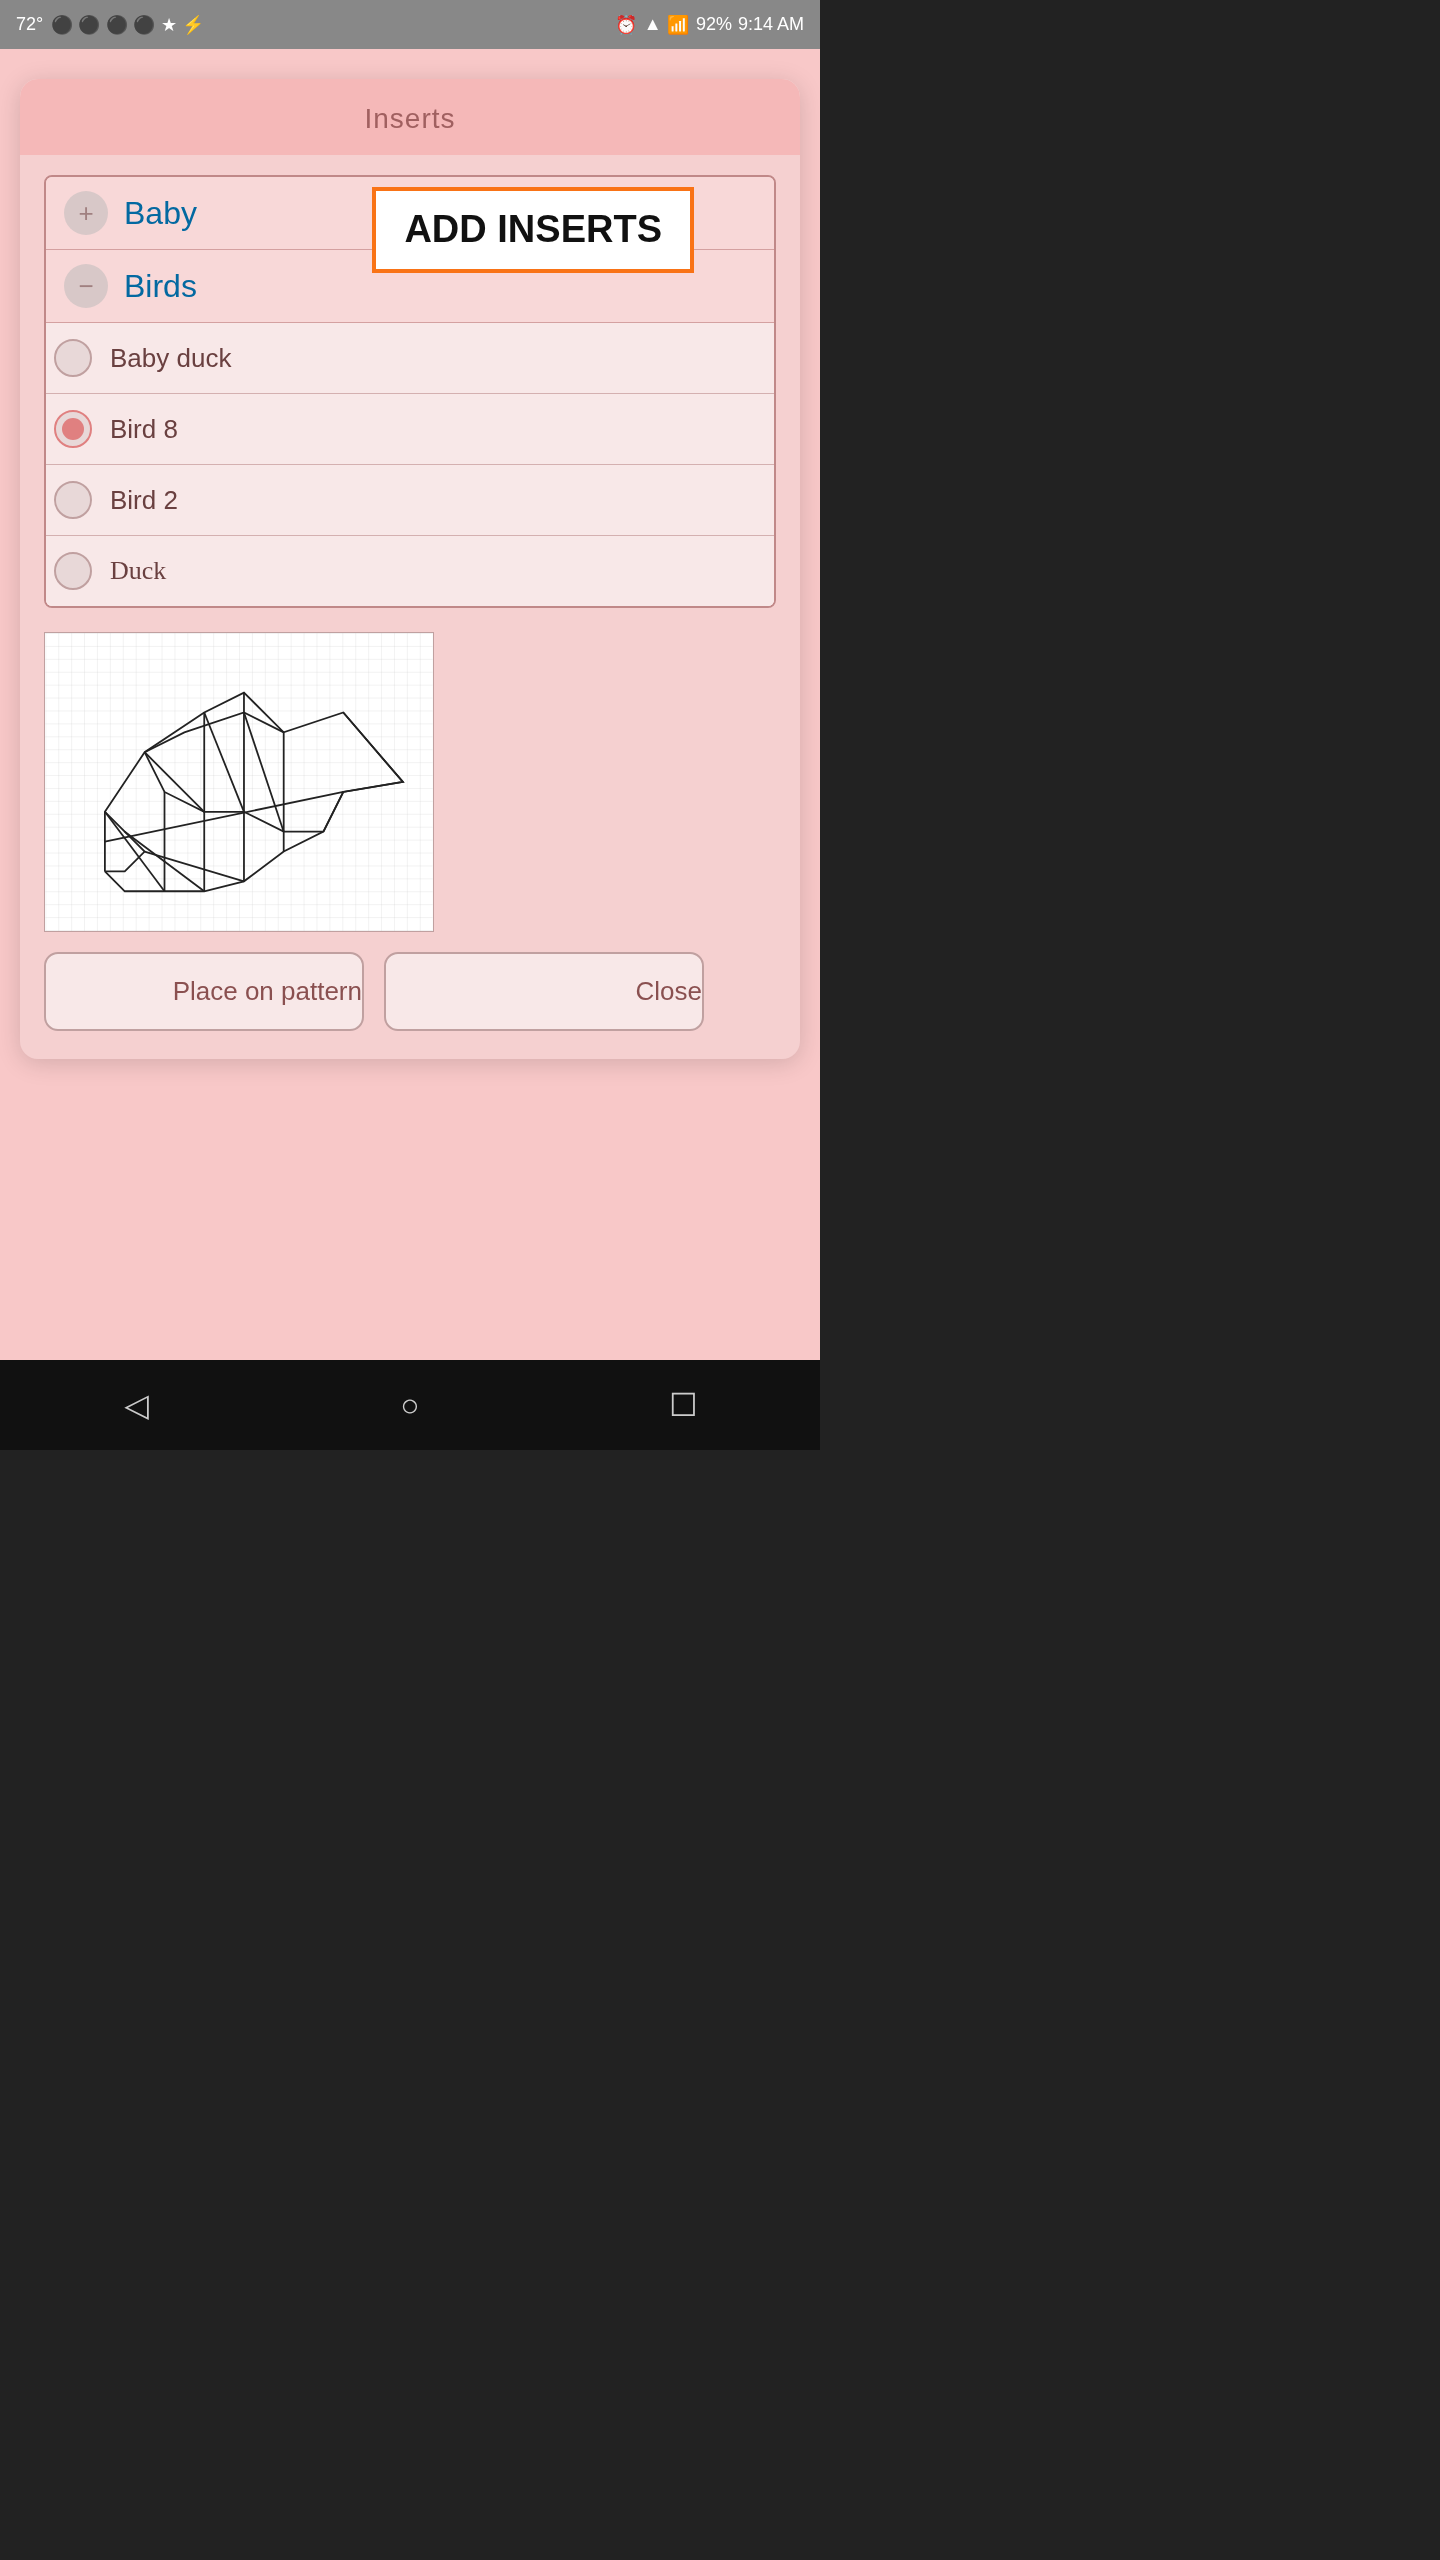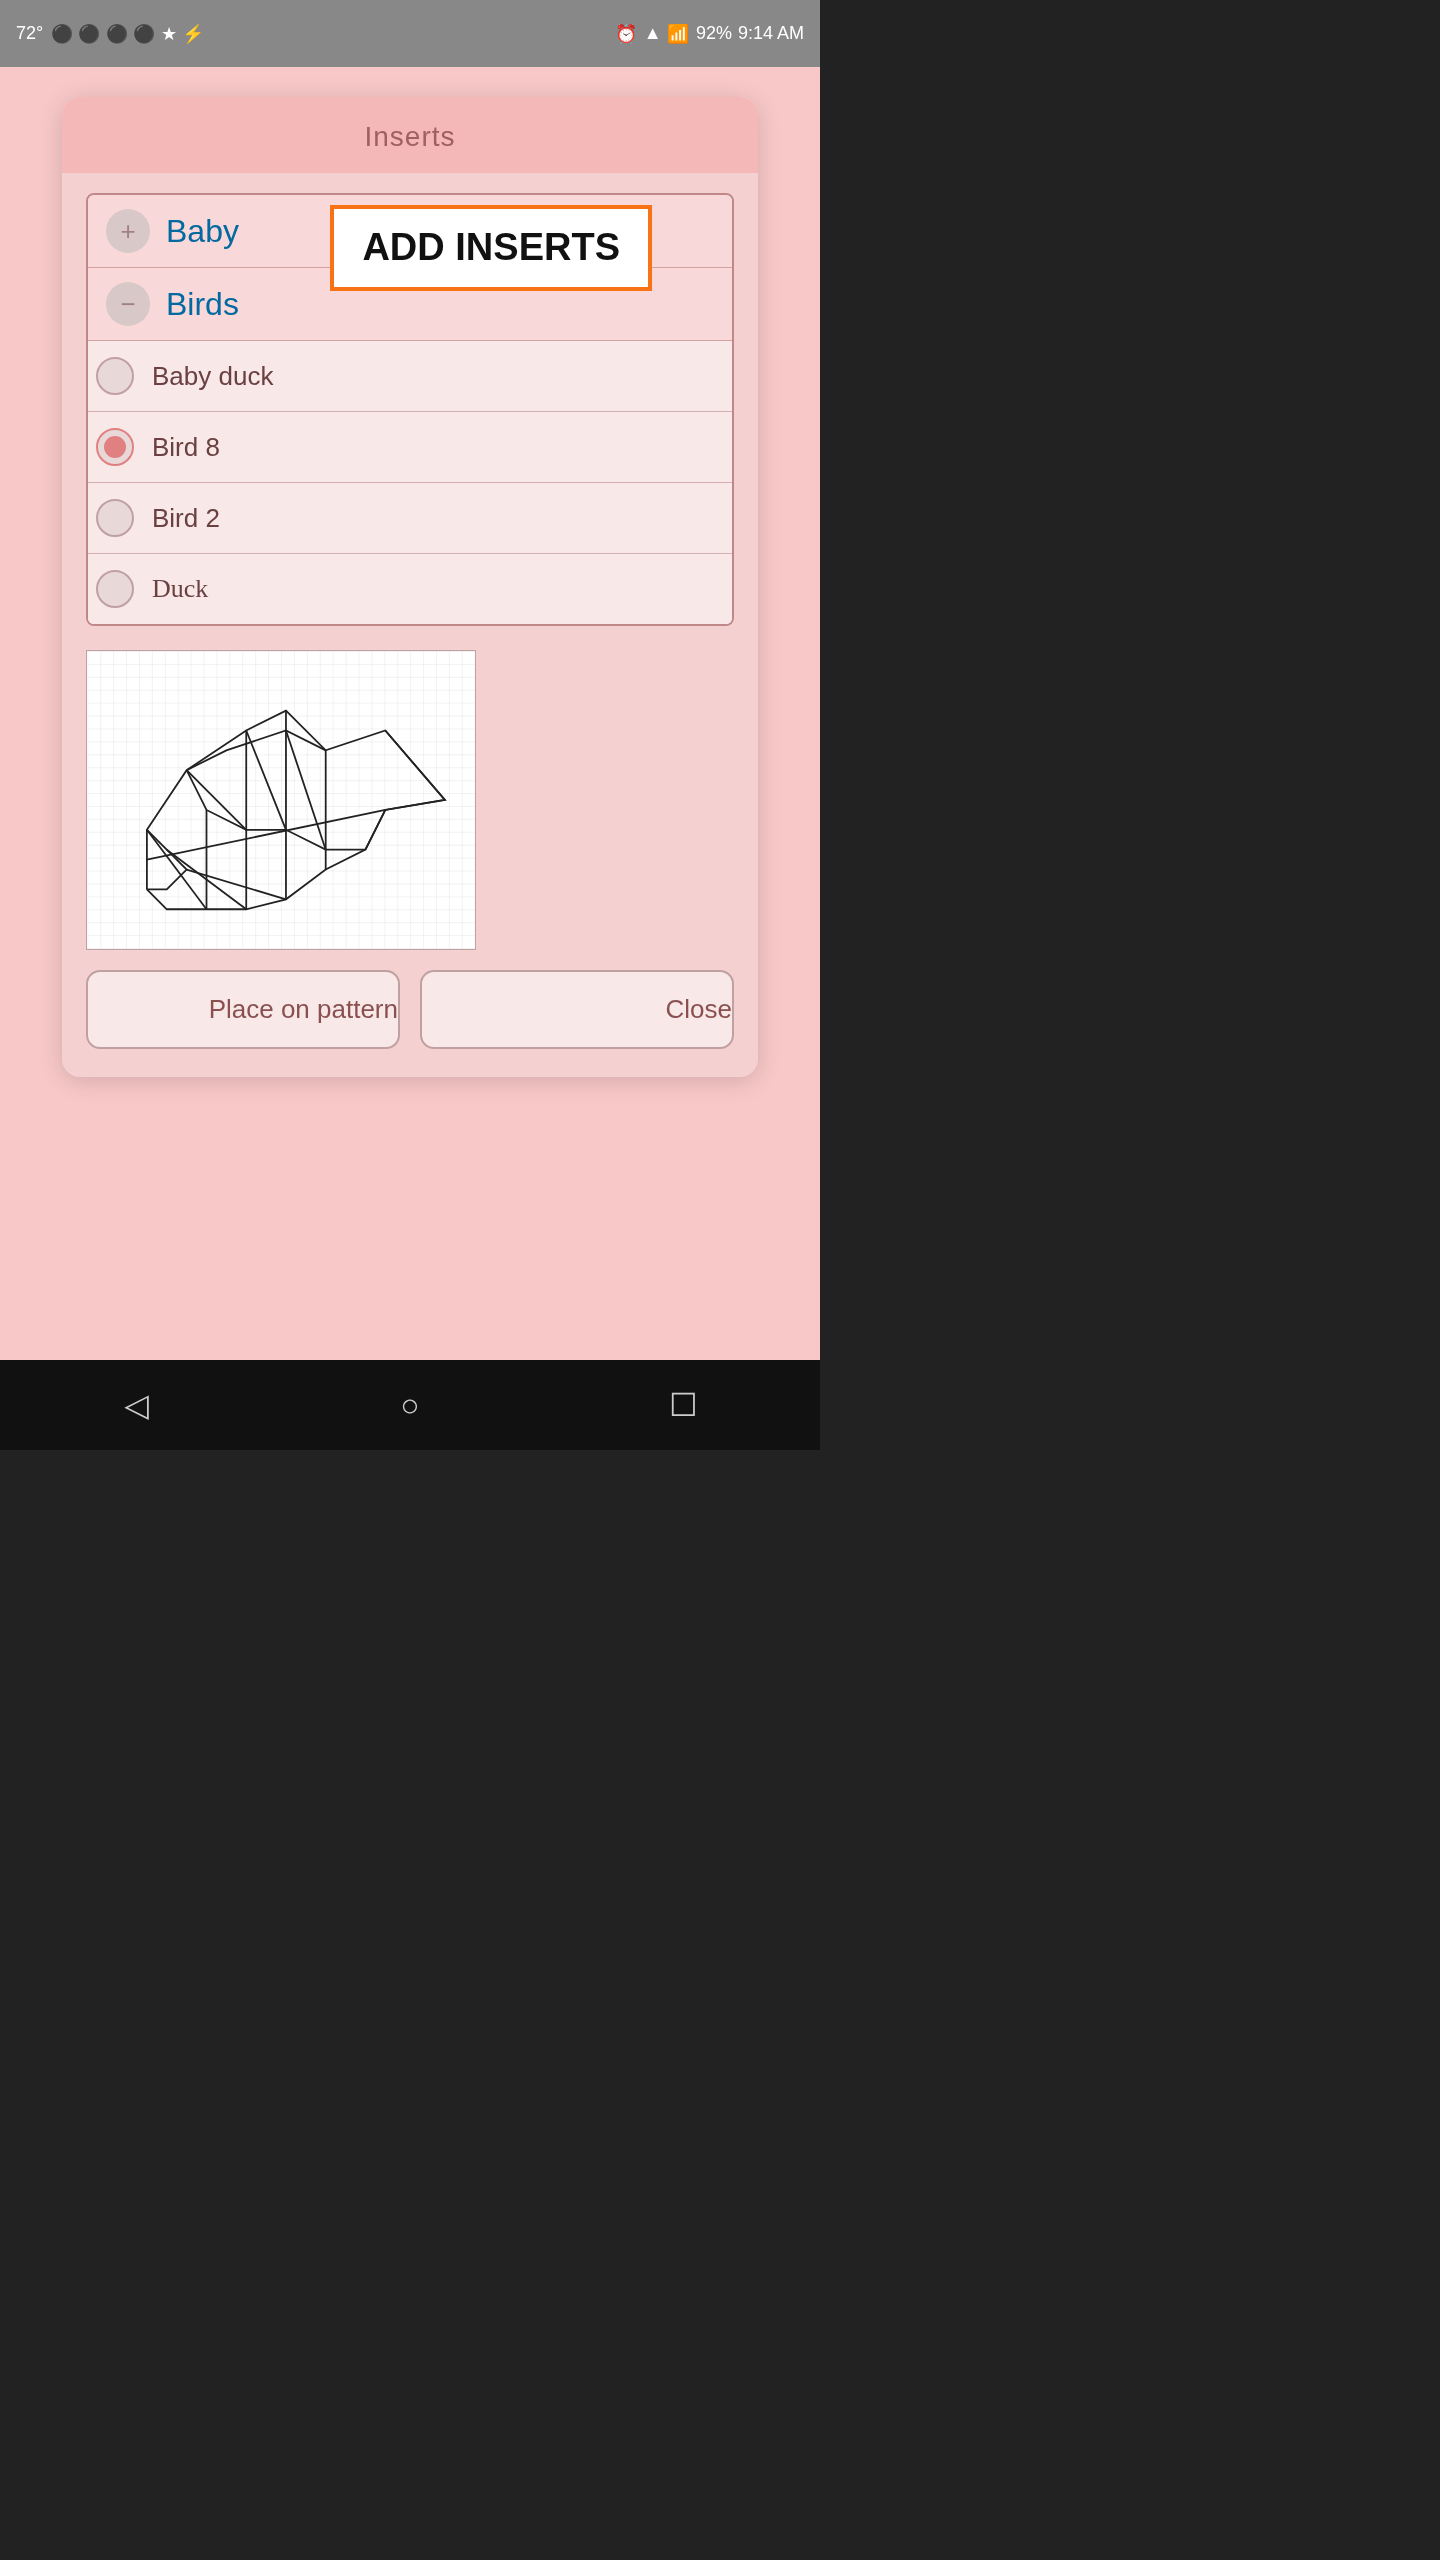--- a/index.html
+++ b/index.html
@@ -10,21 +10,21 @@
       min-height: 1450px;
       background: #222;
       font-family: sans-serif;
       display: flex;
       flex-direction: column;
     }
 
     
     .status-bar {
       background: #888;
-      height: 67px;
+      height: 49px;
       display: flex;
       align-items: center;
       justify-content: space-between;
       padding: 0 16px;
       color: #fff;
       font-size: 18px;
       flex-shrink: 0;
     }
     .status-left { display: flex; align-items: center; gap: 8px; }
     .status-right { display: flex; align-items: center; gap: 6px; }
@@ -36,21 +36,21 @@
       display: flex;
       align-items: flex-start;
       justify-content: center;
       padding: 30px 20px;
     }
 
     
     .dialog {
       background: #f5d0d0;
       border-radius: 18px;
-      width: 696px;
+      width: 780px;
       overflow: hidden;
       box-shadow: 0 4px 24px rgba(0,0,0,0.15);
     }
 
     .dialog-header {
       background: #f5b8b8;
       padding: 24px 0 20px;
       text-align: center;
       border-radius: 18px 18px 0 0;
     }

